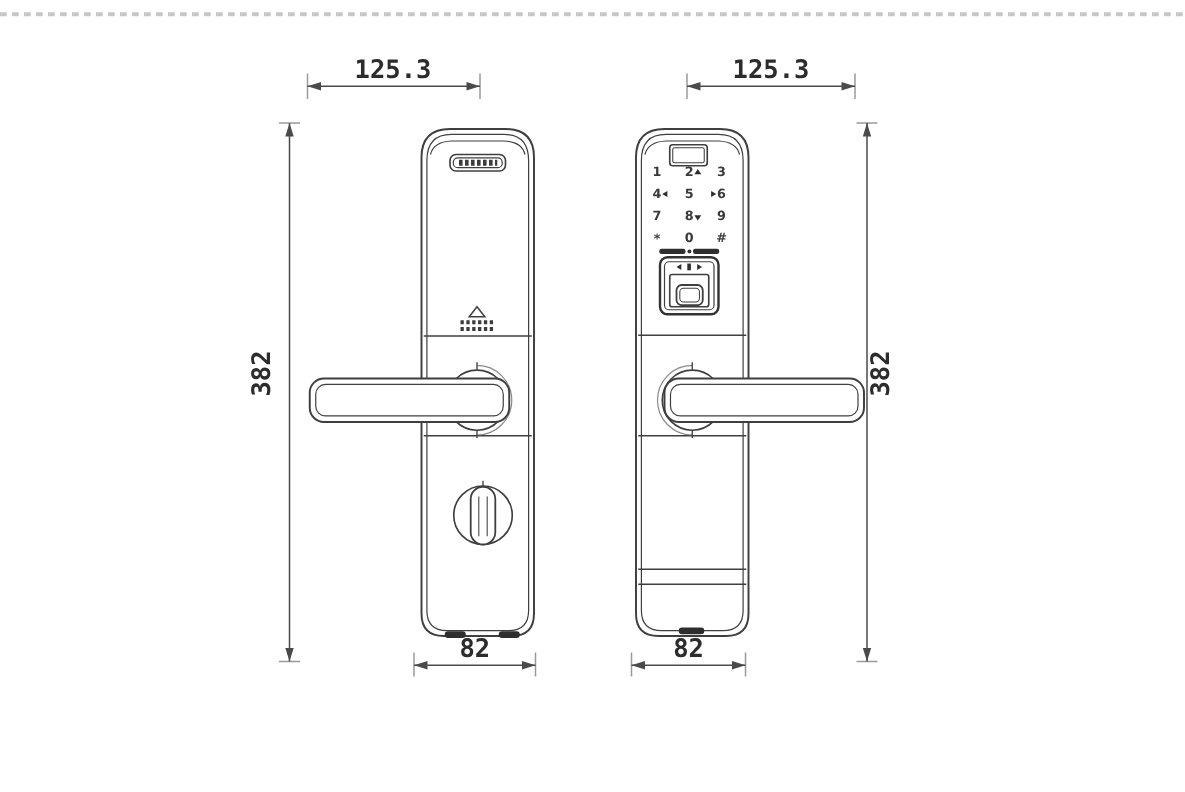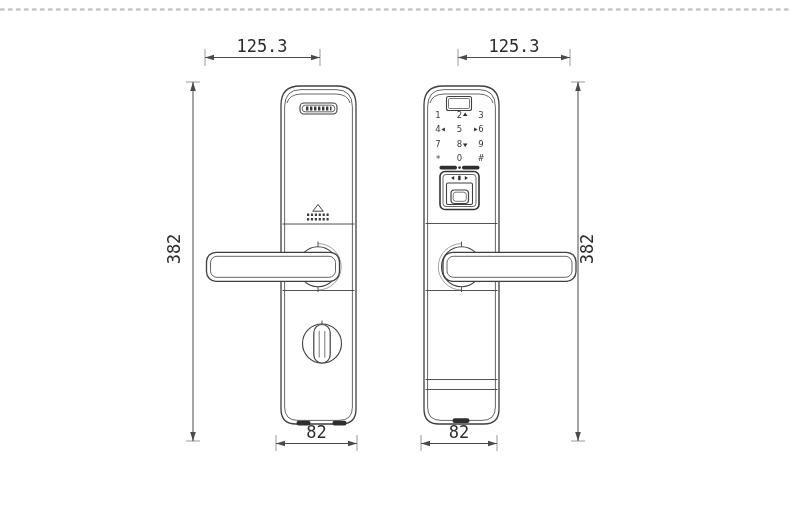--- a/index.html
+++ b/index.html
@@ -1,17 +1,17 @@
 <!DOCTYPE html>
 <html style="--line-color: #3f3f3f; --dim-color: #4a4a4a; --divider-color: #c7c7c7; --dark-fill: #2e2e2e; --bg: #ffffff;"><head>
 <meta charset="utf-8">
 <style>
   html,body{margin:0;padding:0;background:#fff;}
   .canvas{position:relative;width:790px;height:528px;background:var(--bg,#fff);overflow:hidden;
-          font-family:"DejaVu Sans",sans-serif;}
+          font-family:"DejaVu Sans",sans-serif;font-weight:bold;}
   svg{display:block;}
   
   .ol{fill:#ffffff;stroke:var(--line-color,#3f3f3f);stroke-width:1.3;}
   .il{fill:none;stroke:var(--line-color,#3f3f3f);stroke-width:0.8;}
   .seam{fill:none;stroke:var(--line-color,#3f3f3f);stroke-width:0.9;}
   .thin{fill:none;stroke:#8a8a8a;stroke-width:0.8;}
   .dk{fill:var(--dark-fill,#2e2e2e);stroke:none;}
   .dash-txt{fill:none;stroke:#3c3c3c;stroke-width:4;stroke-dasharray:2.4 1.6;}
   .dash-dots{fill:none;stroke:#3c3c3c;stroke-width:2.6;stroke-dasharray:2.2 1.7;}
   

